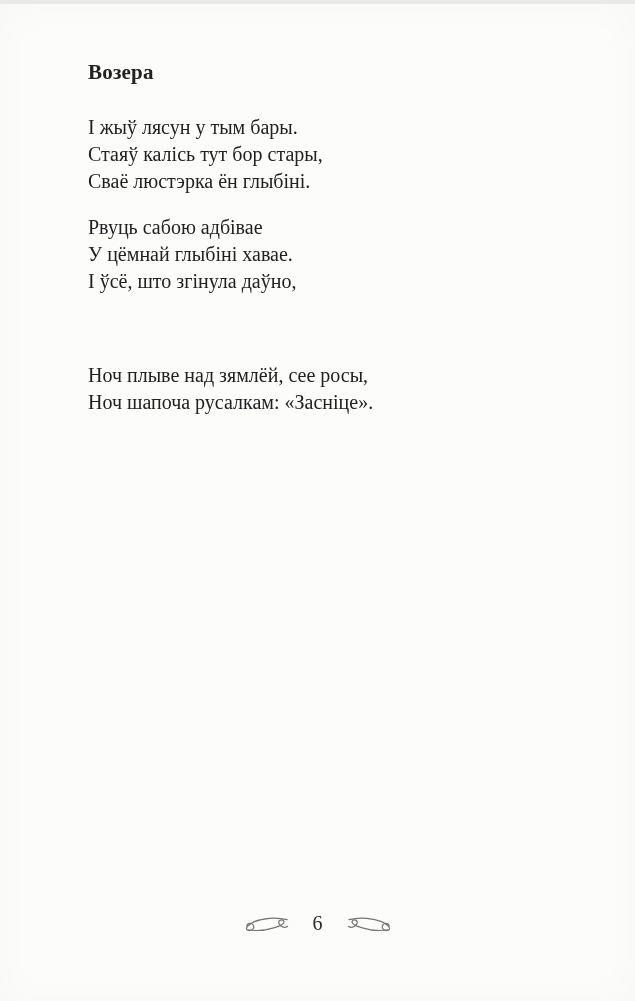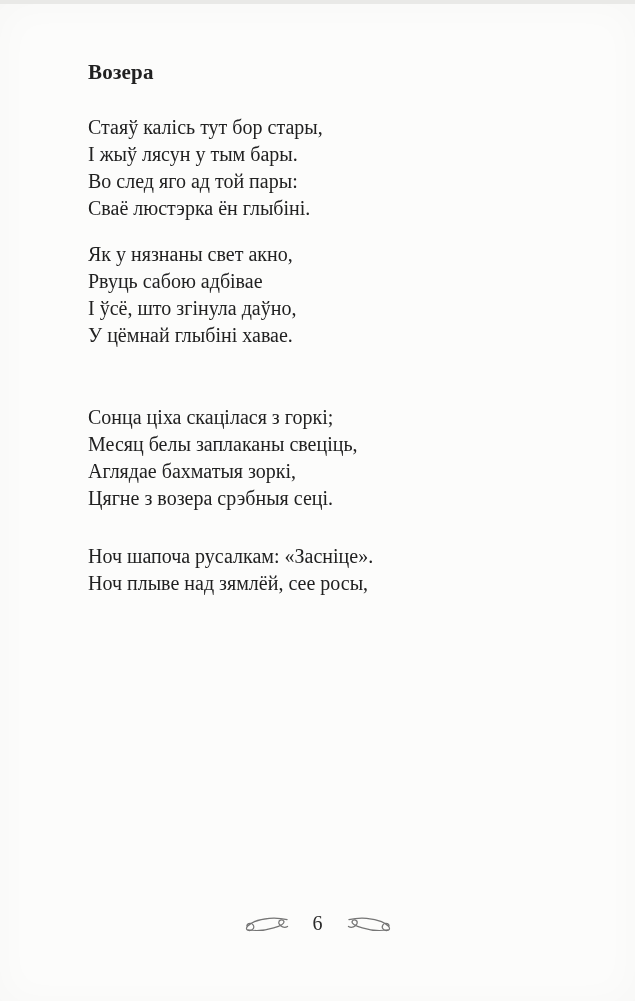--- a/index.html
+++ b/index.html
@@ -81,46 +81,38 @@
 </style>
 </head>
 <body>
 
 <div class="page">
   <main class="content">
 
     <section class="poem">
       <h2 class="poem-title">Возера</h2>
       <p class="stanza">
+        <span class="line">І жыў лясун у тым бары.</span>
         <span class="line">Стаяў калісь тут бор стары,</span>
-        <span class="line">І жыў лясун у тым бары.</span>
-        <span class="line">Во след яго ад той пары:</span>
         <span class="line">Сваё люстэрка ён глыбіні.</span>
       </p>
       <p class="stanza last-of-poem">
-        <span class="line">Як у нязнаны свет акно,</span>
         <span class="line">Рвуць сабою адбівае</span>
+        <span class="line">У цёмнай глыбіні хавае.</span>
         <span class="line">І ўсё, што згінула даўно,</span>
-        <span class="line">У цёмнай глыбіні хавае.</span>
       </p>
     </section>
 
     <div class="poem-gap"></div>
 
     <section class="poem">
-      <p class="stanza">
-        <span class="line">Сонца ціха скацілася з горкі;</span>
-        <span class="line">Месяц белы заплаканы свеціць,</span>
-        <span class="line">Аглядае бахматыя зоркі,</span>
-        <span class="line">Цягне з возера срэбныя сеці.</span>
-      </p>
       <div class="stanza-gap-small"></div>
       <p class="stanza last-of-poem">
+        <span class="line">Ноч плыве над зямлёй, сее росы,</span>
         <span class="line">Ноч шапоча русалкам: «Засніце».</span>
-        <span class="line">Ноч плыве над зямлёй, сее росы,</span>
       </p>
     </section>
 
   </main>
 
   <footer class="page-footer">
     <svg class="flourish" viewBox="0 0 48 16" aria-hidden="true">
       <path d="M46 3.5 C34 0.5 20 2 12 5.5 C5 8.5 1.5 13 5 14.5 C8.5 16 13 12.5 10.5 9 C8 5.5 2.5 8 4.5 11"></path>
       <path d="M5 14 C14 15.5 24 14.5 32 12 C39 10 44 7.5 42.5 5 C41 2.5 36.5 4 37.5 7.5 C38.5 11 43.5 12.5 46.5 10.5"></path>
     </svg>

